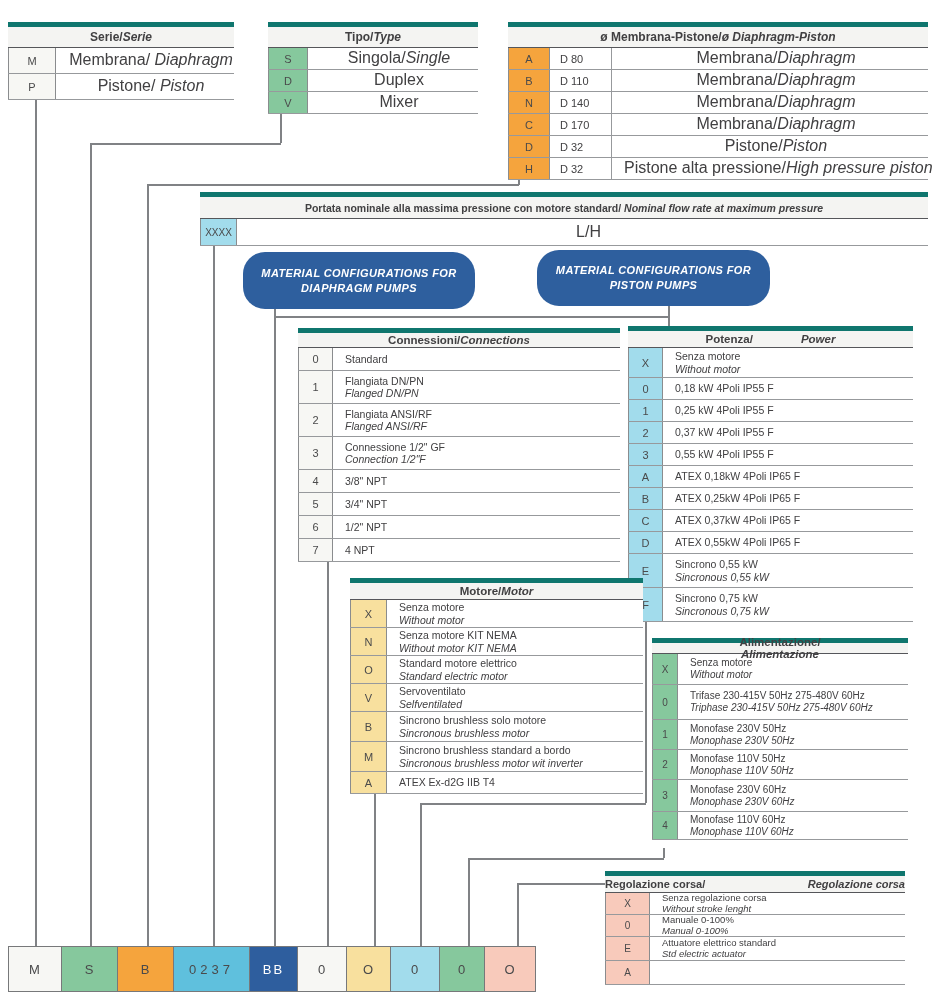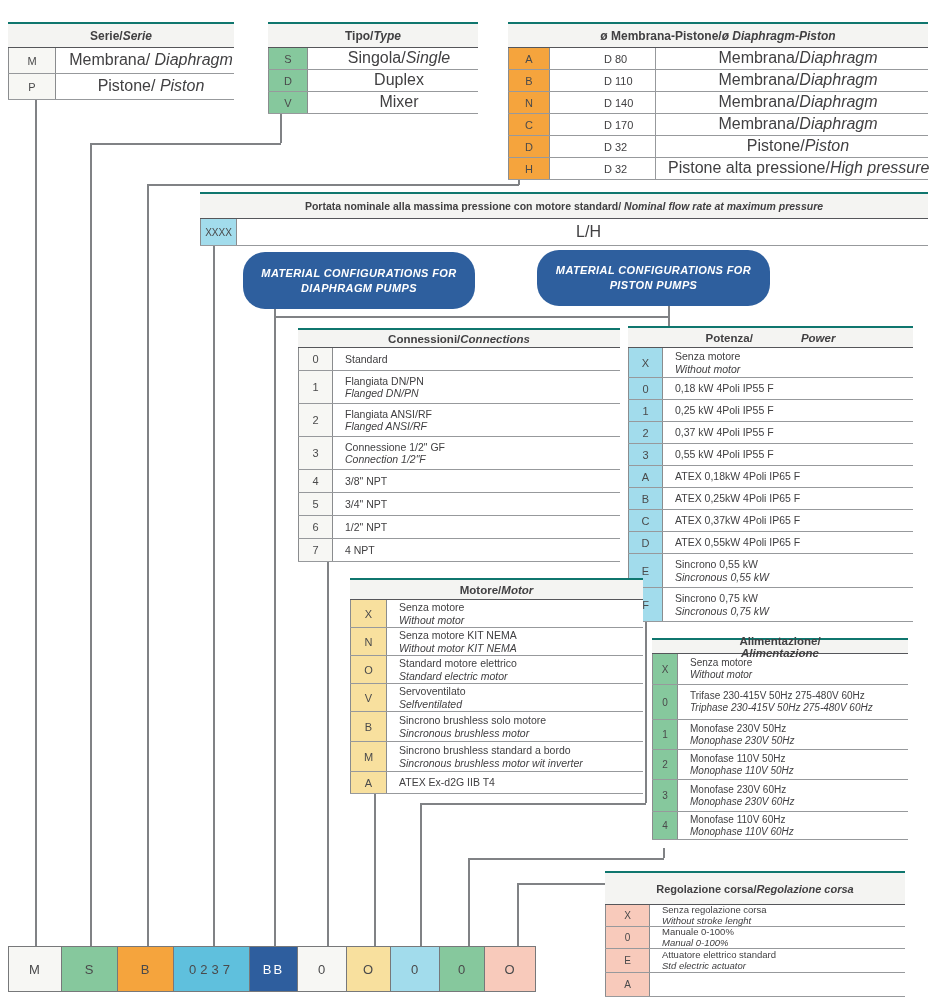--- a/index.html
+++ b/index.html
@@ -1,21 +1,21 @@
 <!DOCTYPE html>
 <html><head>
 <meta charset="utf-8">
 <style>
   html,body{margin:0;padding:0;background:#ffffff;font-family:"Liberation Sans",sans-serif;}
   #canvas{position:relative;width:932px;height:1000px;background:#ffffff;overflow:hidden;color:#414042;}
 
   
   .tbl{position:absolute;box-sizing:border-box;}
   .t-title{display:flex;align-items:center;justify-content:center;background:#f4f4f2;
-           border-top:2px solid #0f766e;border-bottom:1px solid #55565a;
+           border-top:5px solid #0f766e;border-bottom:1px solid #55565a;
            font-size:11.5px;font-weight:700;height:22px;box-sizing:border-box;white-space:pre;}
   .t-title .te{font-style:italic;font-weight:600;}
   .rows{display:block;}
   .row{display:flex;align-items:stretch;border-bottom:1px solid #97999c;box-sizing:border-box;background:#fff;}
   .code{flex:none;display:flex;align-items:center;justify-content:center;
         border-left:1px solid #8a8c8e;border-right:1px solid #8a8c8e;
         font-size:11px;color:#4a4a4b;box-sizing:border-box;}
   .size{flex:none;display:flex;align-items:center;padding-left:10px;
         border-right:1px solid #97999c;font-size:11px;box-sizing:border-box;}
   .desc{flex:1;display:flex;flex-direction:column;justify-content:center;
@@ -31,21 +31,21 @@
 
   [data-table="tipo"]{left:268px;top:22px;width:210px;}
   [data-table="tipo"] .t-title{height:26px;font-size:12px;}
   [data-table="tipo"] .row{height:22px;}
   [data-table="tipo"] .code{width:40px;}
 
   [data-table="diametro"]{left:508px;top:22px;width:420px;}
   [data-table="diametro"] .t-title{height:26px;font-size:12px;}
   [data-table="diametro"] .row{height:22px;}
   [data-table="diametro"] .code{width:42px;}
-  [data-table="diametro"] .size{width:62px;margin-left:44px;}
+  [data-table="diametro"] .size{width:62px;}
 
   [data-table="portata"]{left:200px;top:192px;width:728px;}
   [data-table="portata"] .t-title{height:27px;font-size:10.5px;font-weight:600;}
   [data-table="portata"] .row{height:27px;}
   [data-table="portata"] .code{width:37px;font-size:10px;}
 
   [data-table="connessioni"]{left:298px;top:328px;width:322px;}
   [data-table="connessioni"] .t-title{height:20px;}
   [data-table="connessioni"] .row{height:23px;}
   [data-table="connessioni"] .row:nth-of-type(2),
@@ -76,21 +76,21 @@
   [data-table="alimentazione"] .t-title{height:16px;flex-direction:column;}
   [data-table="alimentazione"] .row{height:30px;}
   [data-table="alimentazione"] .row:nth-of-type(1){height:31px;}
   [data-table="alimentazione"] .row:nth-of-type(2){height:35px;}
   [data-table="alimentazione"] .row:nth-of-type(5){height:32px;}
   [data-table="alimentazione"] .row:nth-of-type(6){height:28px;}
   [data-table="alimentazione"] .code{width:26px;font-size:10px;}
   [data-table="alimentazione"] .desc{font-size:10px;}
 
   [data-table="regolazione"]{left:605px;top:871px;width:300px;}
-  [data-table="regolazione"] .t-title{height:34px;font-size:11px;}
+  [data-table="regolazione"] .t-title{height:22px;font-size:11px;justify-content:space-between;}
   [data-table="regolazione"] .row{height:22px;}
   [data-table="regolazione"] .row:nth-of-type(3),
   [data-table="regolazione"] .row:nth-of-type(4){height:24px;}
   [data-table="regolazione"] .code{width:45px;font-size:10px;}
   [data-table="regolazione"] .desc{font-size:9.5px;line-height:1.12;}
 
   
   .mbox{position:absolute;background:#2e5f9e;border-radius:22px;color:#fff;
         display:flex;align-items:center;justify-content:center;text-align:center;
         font-size:11px;font-style:italic;font-weight:600;letter-spacing:.4px;

